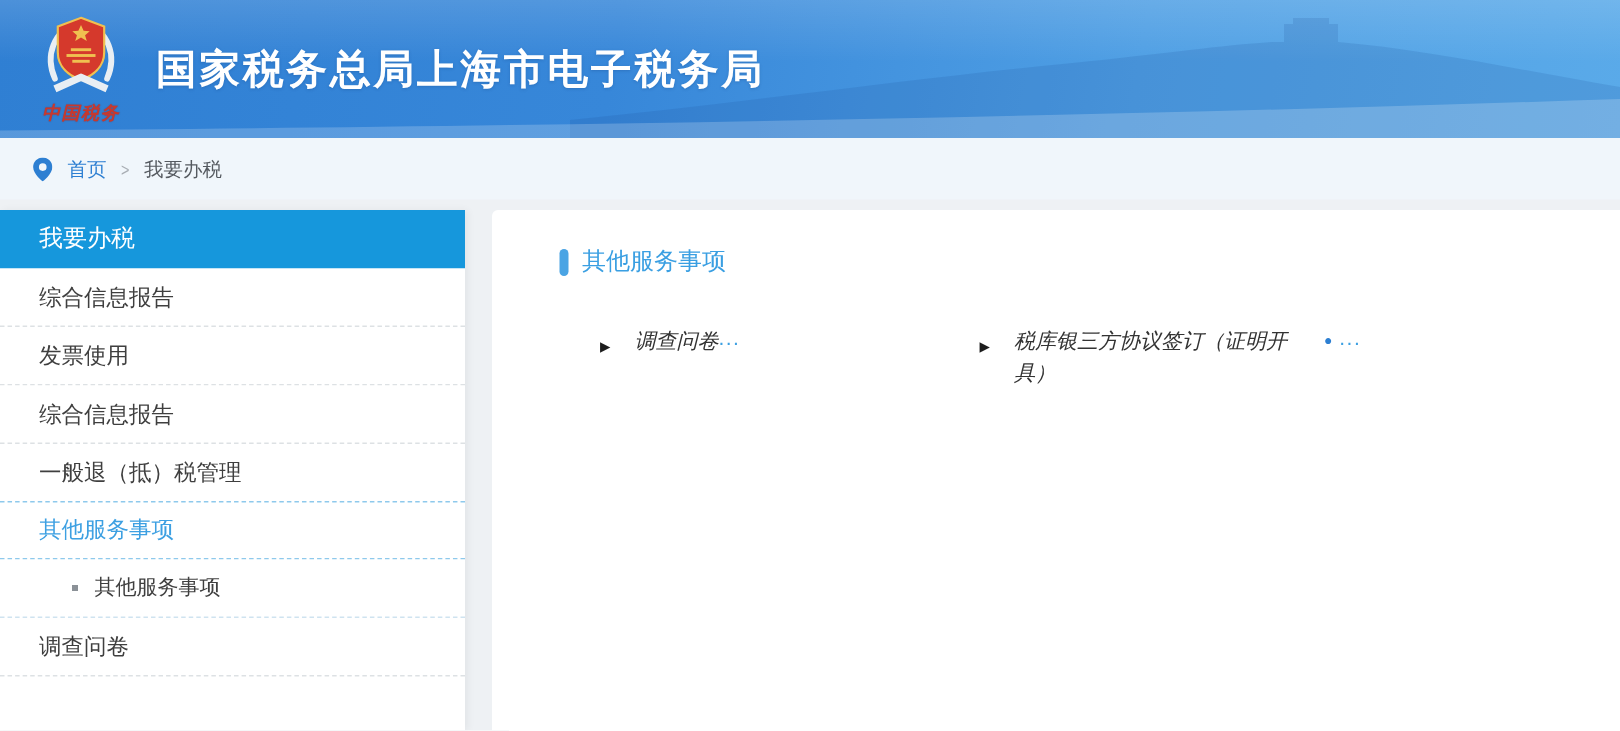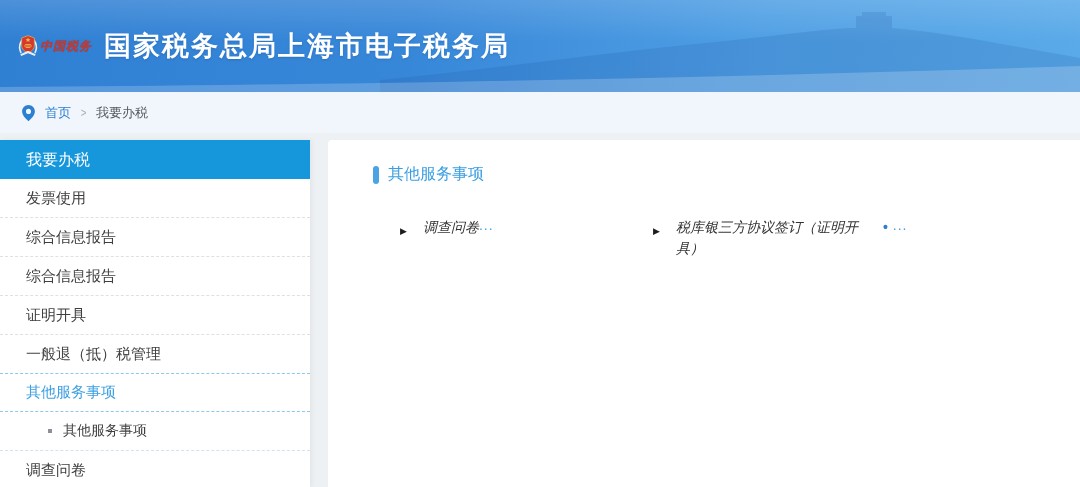--- a/index.html
+++ b/index.html
@@ -30,21 +30,21 @@
   .great-wall {
     position: absolute;
     left: 0; top: 0;
     width: 100%; height: 92px;
     pointer-events: none;
   }
   .logo {
     position: relative;
     width: 76px;
     display: flex;
-    flex-direction: row;
+    flex-direction: column;
     align-items: center;
     margin-right: 12px;
     z-index: 2;
   }
   .logo-caption {
     font-family: "DejaVu Serif", serif;
     font-style: italic;
     font-weight: bold;
     font-size: 12px;
     color: #c9382d;
@@ -220,30 +220,27 @@
     <span class="crumb-sep">&gt;</span>
     <span class="crumb-current">我要办税</span>
   </nav>
 
   <div class="content-row">
 
     <aside class="sidebar">
       <div class="side-header">我要办税</div>
       <ul class="side-menu">
         <li>
+          <span>综合信息报告</span>
+        </li>
+        <li>
           <span>发票使用</span>
         </li>
         <li>
           <span>综合信息报告</span>
-        </li>
-        <li>
-          <span>综合信息报告</span>
-        </li>
-        <li>
-          <span>证明开具</span>
         </li>
         <li>
           <span>一般退（抵）税管理</span>
         </li>
         <li class="active">
           <span>其他服务事项</span>
         </li>
         <li class="sub">
           <span class="sub-bullet"></span>
           <span>其他服务事项</span>

